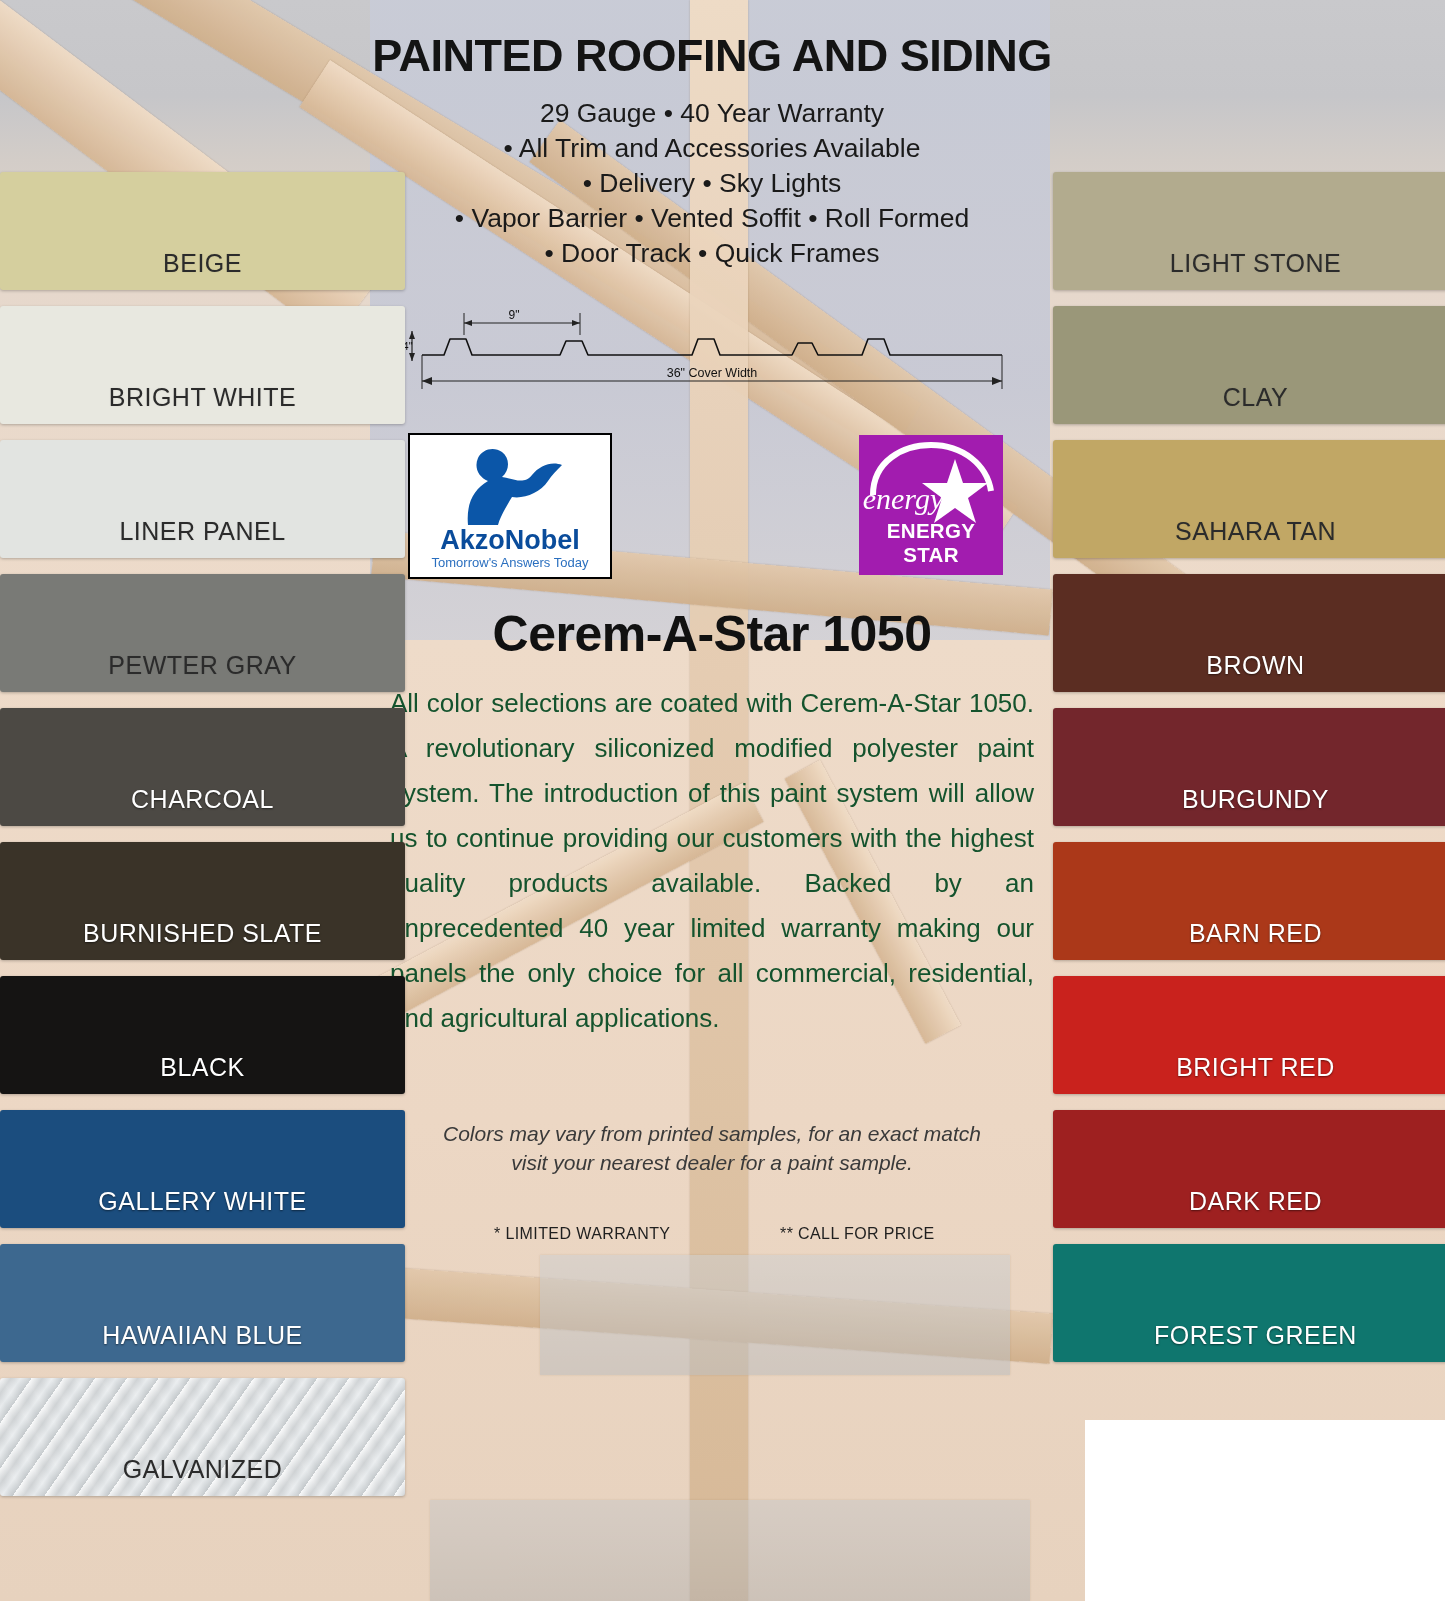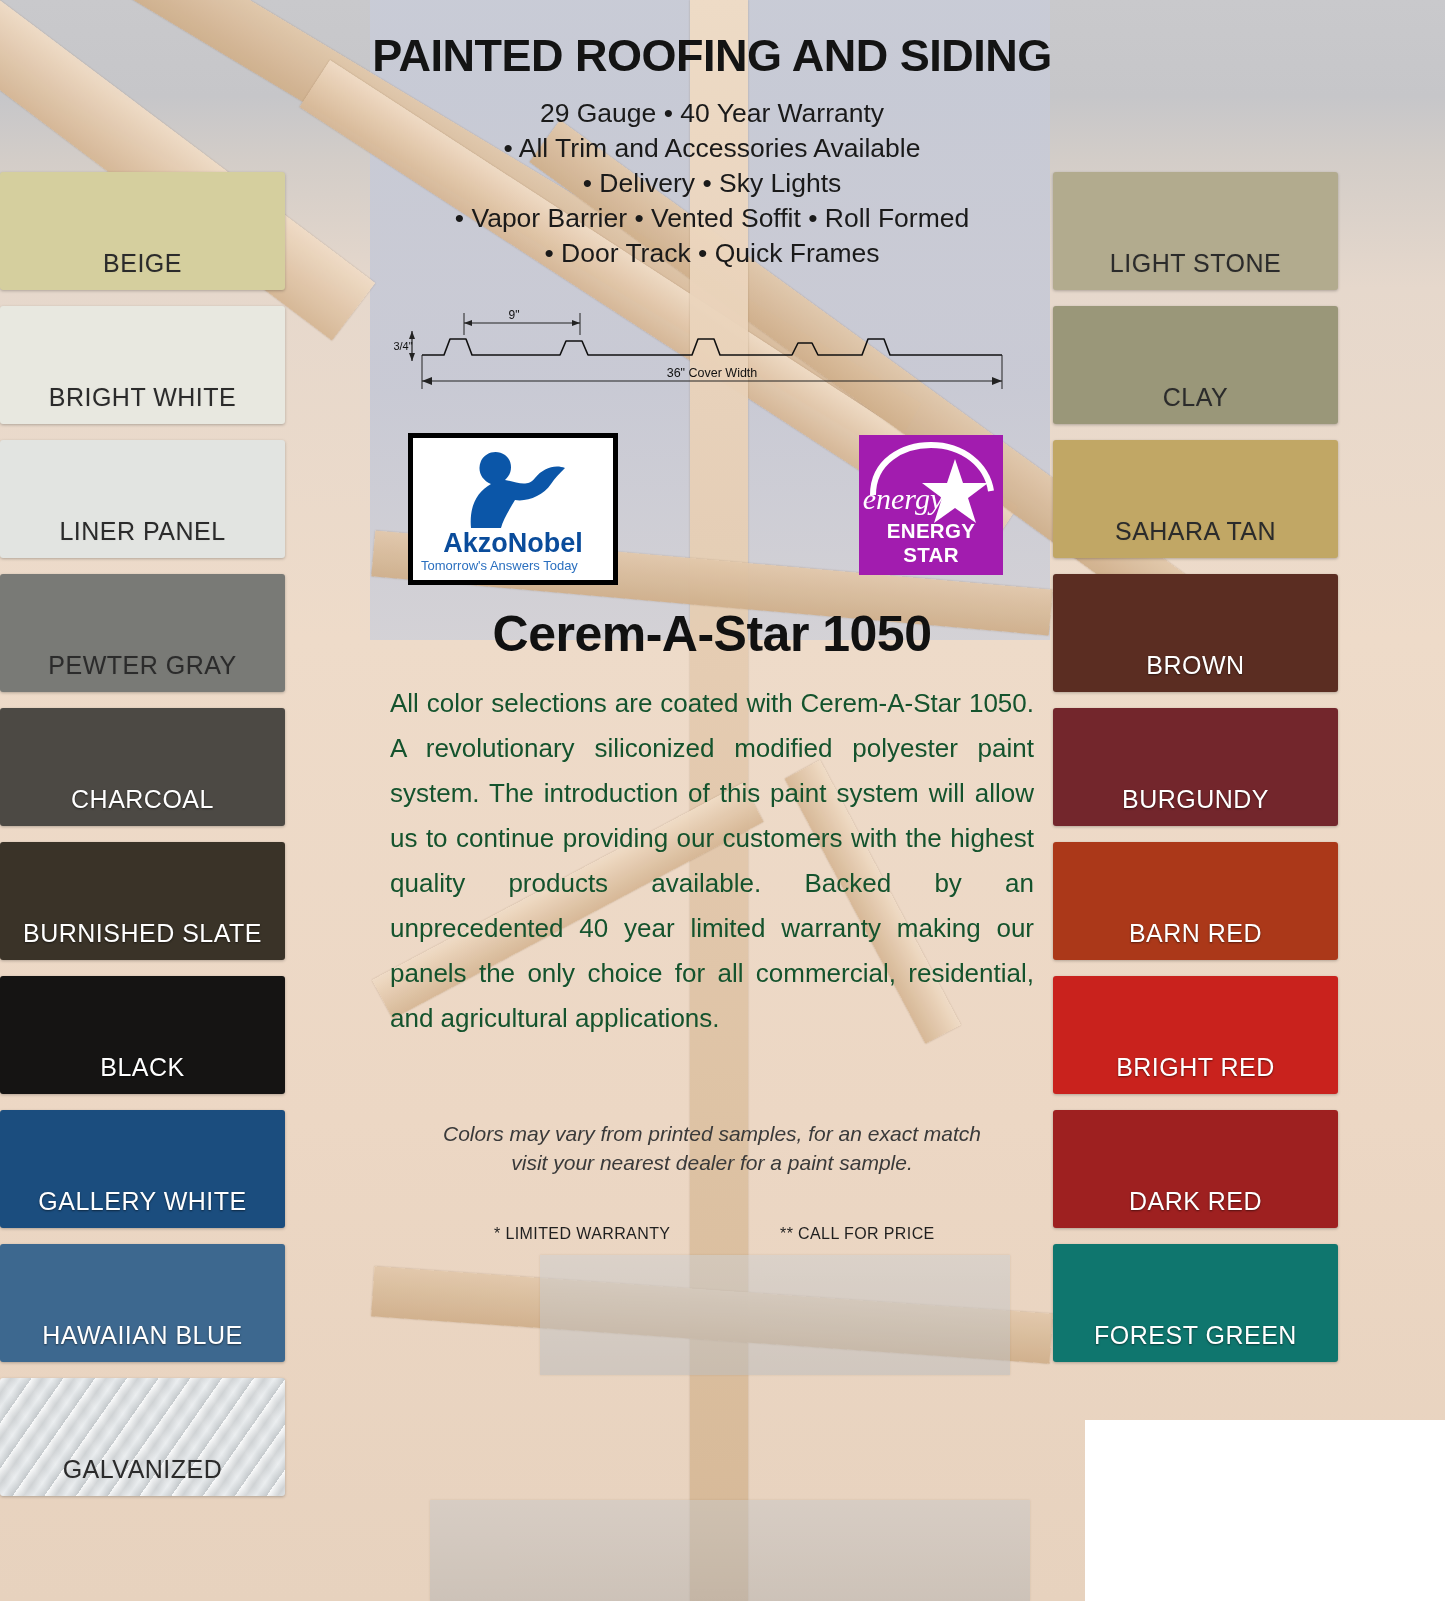--- a/index.html
+++ b/index.html
@@ -37,21 +37,21 @@
     position: absolute;
     background: linear-gradient(180deg,#f0dcc6 0%, #e3c9ad 50%, #d6b795 100%);
     box-shadow: 0 0 2px rgba(120,90,60,.35);
     opacity: .95;
   }
   .beam.dark { background: linear-gradient(180deg,#e2c8ab 0%, #d0b08c 100%); }
 
   
   .col {
     position: absolute;
-    width: 285px;
+    width: 405px;
   }
   .col.left { left: 0px; top: 172px; }
   .col.right { left: 1053px; top: 172px; }
 
   .swatch {
     position: relative;
     height: 118px;
     margin-bottom: 16px;
     border-radius: 3px;
     box-shadow: 0 1px 3px rgba(0,0,0,.25);
@@ -123,39 +123,39 @@
   .logos {
     position: relative;
     height: 160px;
     margin-top: 20px;
   }
   .akzo {
     position: absolute;
     left: 36px; top: 0;
     width: 200px; height: 142px;
     background: #ffffff;
-    border: 5px solid #000000;
+    border: 2px solid #000000;
   }
   .akzo .figure {
     position: absolute;
     left: 38px; top: 6px;
     width: 130px; height: 86px;
   }
   .akzo .name {
     position: absolute;
     left: 0; right: 0; top: 90px;
     text-align: center;
     color: #0a4c9b;
     font-size: 27px;
     font-weight: bold;
   }
   .akzo .tag {
     position: absolute;
-    left: 8px; right: 0; top: 120px;
-    text-align: left;
+    left: 0; right: 0; top: 120px;
+    text-align: center;
     color: #2a6fbf;
     font-size: 13px;
   }
   .estar {
     position: absolute;
     left: 487px; top: 2px;
     width: 144px; height: 140px;
     background: #a21caf;
   }
   .estar .label {

